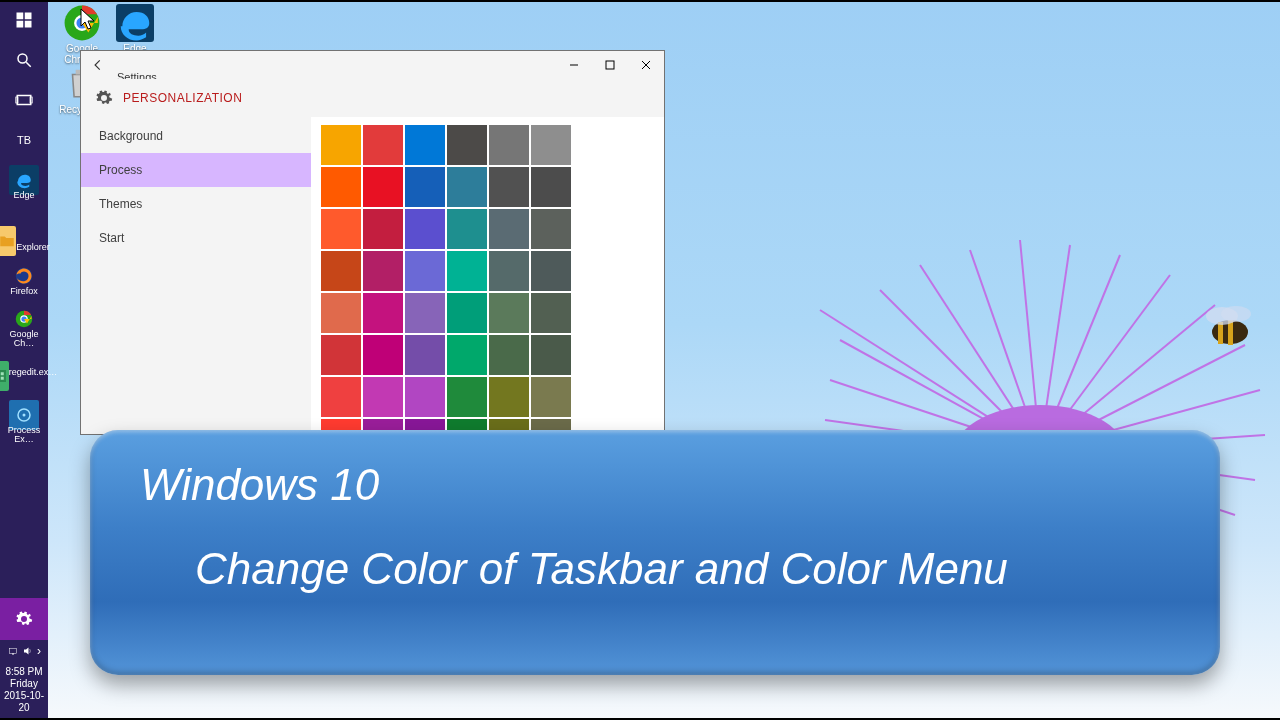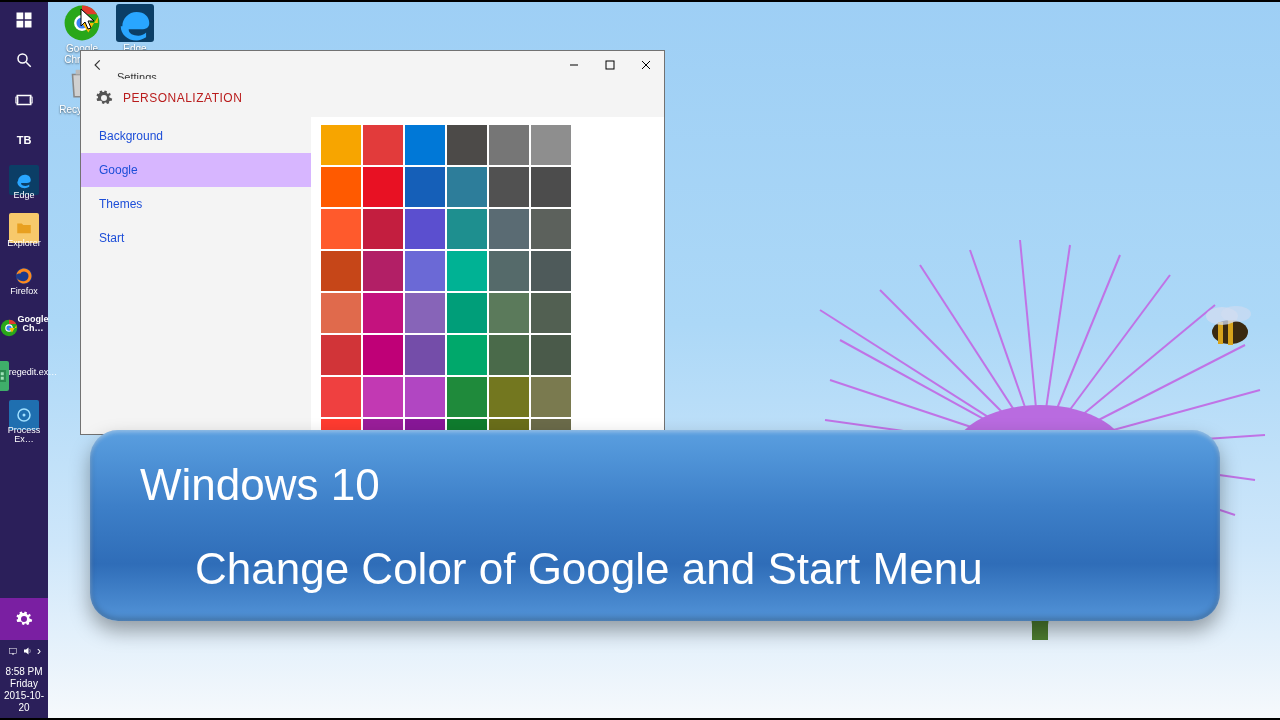--- a/index.html
+++ b/index.html
@@ -88,40 +88,40 @@
 #sw-header .search input {
   border: none; outline: none; flex: 1; font-size: 11px; color: #333; background: transparent;
 }
 #sw-header .search svg { width: 13px; height: 13px; fill: #666; }
 
 #sw-body { flex: 1; display: flex; overflow: hidden; }
 #sw-nav {
   width: 230px; background: #f4f4f4; padding-top: 2px;
 }
 #sw-nav .nav-item {
-  padding: 10px 18px; font-size: 12px; color: #1d4ed8;
+  padding: 10px 18px; font-size: 12px; color: #404040;
 }
 #sw-nav .nav-item.selected { background: #d7b6ff; }
 
 #sw-content {
   flex: 1; background: #fff; padding: 8px 10px 10px; overflow: hidden;
 }
 .color-grid {
   display: grid; grid-template-columns: repeat(6, 40px); grid-auto-rows: 40px; gap: 2px;
 }
 .color-grid .swatch { width: 40px; height: 40px; }
 
 
 #caption {
-  position: absolute; left: 90px; top: 430px; width: 1130px; height: 191px;
+  position: absolute; left: 90px; top: 430px; width: 1130px; height: 245px;
   border-radius: 28px;
   background: linear-gradient(#5a9fe0 0%, #3d7fc8 40%, #2f6db8 70%, #5394d8 100%);
   box-shadow: 0 10px 20px rgba(0,0,0,.35), inset 0 2px 4px rgba(255,255,255,.4),
               inset 0 -3px 6px rgba(0,0,0,.25);
-  color: #fff; padding: 30px 50px; z-index: 5;
+  color: #fff; padding: 30px 50px; z-index: 5; font-style: italic;
 }
 #caption .cap-line1 { font-size: 44px; font-weight: 400; }
 #caption .cap-line2 { font-size: 44px; font-weight: 400; margin-top: 34px; padding-left: 55px;}
 
 
 .letterbox-top, .letterbox-bot {
   position: absolute; left: 0; right: 0; height: 2px; background: #000; z-index: 10;
 }
 .letterbox-top { top: 0; } .letterbox-bot { bottom: 0; }
 
@@ -192,48 +192,48 @@
         <line x1="15" y1="15" x2="21" y2="21" stroke="#fff" stroke-width="2"></line>
       </svg>
   </div>
   <div class="tb-btn">
     <svg viewBox="0 0 24 24">
         <rect x="3" y="6" width="18" height="12" fill="none" stroke="#fff" stroke-width="2"></rect>
         <rect x="1" y="8" width="3" height="8" fill="none" stroke="#fff" stroke-width="1"></rect>
         <rect x="20" y="8" width="3" height="8" fill="none" stroke="#fff" stroke-width="1"></rect>
       </svg>
   </div>
-  <div class="tb-btn" style="font-size:11px;font-weight:bold;">TB</div>
+  <div class="tb-btn" style="font-size:11px;">TB</div>
 
   <div class="tb-btn" style="height:48px; flex-direction:column;">
     <div class="tb-icon-img" style="background:#0b3e66">
         <svg viewBox="0 0 24 24">
           <path d="M4 14c0-5 4-9 9-9 5 0 8 3 8 7 0 3-2 4-5 4H8c0 3 3 4 6 4 2 0 4-1 5-2v3c-2 1-4 2-6 2-6 0-10-4-10-9z" fill="#29a6ff"></path>
         </svg>
       </div>
     <div class="tb-label">Edge</div>
   </div>
-  <div class="tb-btn" style="height:48px; flex-direction:column;">
+  <div class="tb-btn" style="height:48px; flex-direction:row;align-items:flex-end;">
     <div class="tb-icon-img" style="background:#f7c96b">
         <svg viewBox="0 0 24 24">
           <path d="M3 6h6l2 2h10v11H3z" fill="#e8a020"></path>
         </svg>
       </div>
     <div class="tb-label">Explorer</div>
   </div>
   <div class="tb-btn" style="height:48px; flex-direction:column;">
     <div class="tb-icon-img">
         <svg viewBox="0 0 24 24">
           <circle cx="12" cy="12" r="11" fill="#1d3a8a"></circle>
           <path d="M2 10c1-5 6-8 10-8 6 0 10 5 10 10 0 6-5 10-10 10-4 0-8-2-9-7 2 3 5 4 8 4 4 0 7-3 7-7 0-3-2-6-6-6-2 0-4 1-5 3-1-1-3 0-5 1z" fill="#ff8a1d"></path>
         </svg>
       </div>
     <div class="tb-label">Firefox</div>
   </div>
-  <div class="tb-btn" style="height:48px; font-weight:bold;">
+  <div class="tb-btn" style="height:48px; flex-direction:column;">
     <div class="tb-icon-img">
         <svg viewBox="0 0 24 24">
           <circle cx="12" cy="12" r="11" fill="#29a71a"></circle>
           <circle cx="12" cy="12" r="5" fill="#fff"></circle>
           <circle cx="12" cy="12" r="3.5" fill="#3b82f6"></circle>
           <path d="M12 1a11 11 0 0 1 9.5 5.5H12V1z" fill="#e23b2e"></path>
           <path d="M22 8l-6 10-4-6h10z" fill="#fbbc05"></path>
         </svg>
       </div>
     <div class="tb-label">Google Ch…</div>
@@ -348,21 +348,21 @@
   <div id="sw-header">
     <svg viewBox="0 0 24 24">
         <path d="M12 8a4 4 0 1 0 0 8 4 4 0 0 0 0-8zm9 4l2 1-1 3-2-.5c-.4.6-.9 1.1-1.5 1.5l.5 2-3 1-1-2h-2l-1 2-3-1 .5-2c-.6-.4-1.1-.9-1.5-1.5L3 16l-1-3 2-1v-2L2 9l1-3 2 .5c.4-.6.9-1.1 1.5-1.5L6 3l3-1 1 2h2l1-2 3 1-.5 2c.6.4 1.1.9 1.5 1.5L20 5l1 3-2 1v2z"></path>
       </svg>
     <div class="hdr-title">PERSONALIZATION</div>
   </div>
 
   <div id="sw-body">
     <div id="sw-nav">
       <div class="nav-item">Background</div>
-      <div class="nav-item selected">Google</div>
+      <div class="nav-item selected">Process</div>
       <div class="nav-item">Themes</div>
       <div class="nav-item">Start</div>
     </div>
     <div id="sw-content">
       <div class="color-grid" id="color-grid">
           <div class="swatch" style="background: rgb(247, 165, 0);"></div>
           <div class="swatch" style="background: rgb(226, 59, 59);"></div>
           <div class="swatch" style="background: rgb(0, 120, 215);"></div>
           <div class="swatch" style="background: rgb(76, 74, 72);"></div>
           <div class="swatch" style="background: rgb(118, 118, 118);"></div>
@@ -409,21 +409,21 @@
           <div class="swatch" style="background: rgb(15, 124, 46);"></div>
           <div class="swatch" style="background: rgb(106, 110, 26);"></div>
           <div class="swatch" style="background: rgb(107, 107, 74);"></div>
         </div>
     </div>
   </div>
 </div>
 
 <div id="caption">
   <div class="cap-line1">Windows 10</div>
-  <div class="cap-line2">Change Color of Google and Start Menu</div>
+  <div class="cap-line2">Change Color of Taskbar and Color Menu</div>
 </div>
 
 <svg id="cursor" width="18" height="24" viewBox="0 0 18 24">
   <path d="M1 1l0 17 4-4 3 7 3-1-3-7 6 0z" fill="#fff" stroke="#000" stroke-width="1"></path>
 </svg>
 
 <div class="letterbox-top"></div>
 <div class="letterbox-bot"></div>
 
 </body></html>

